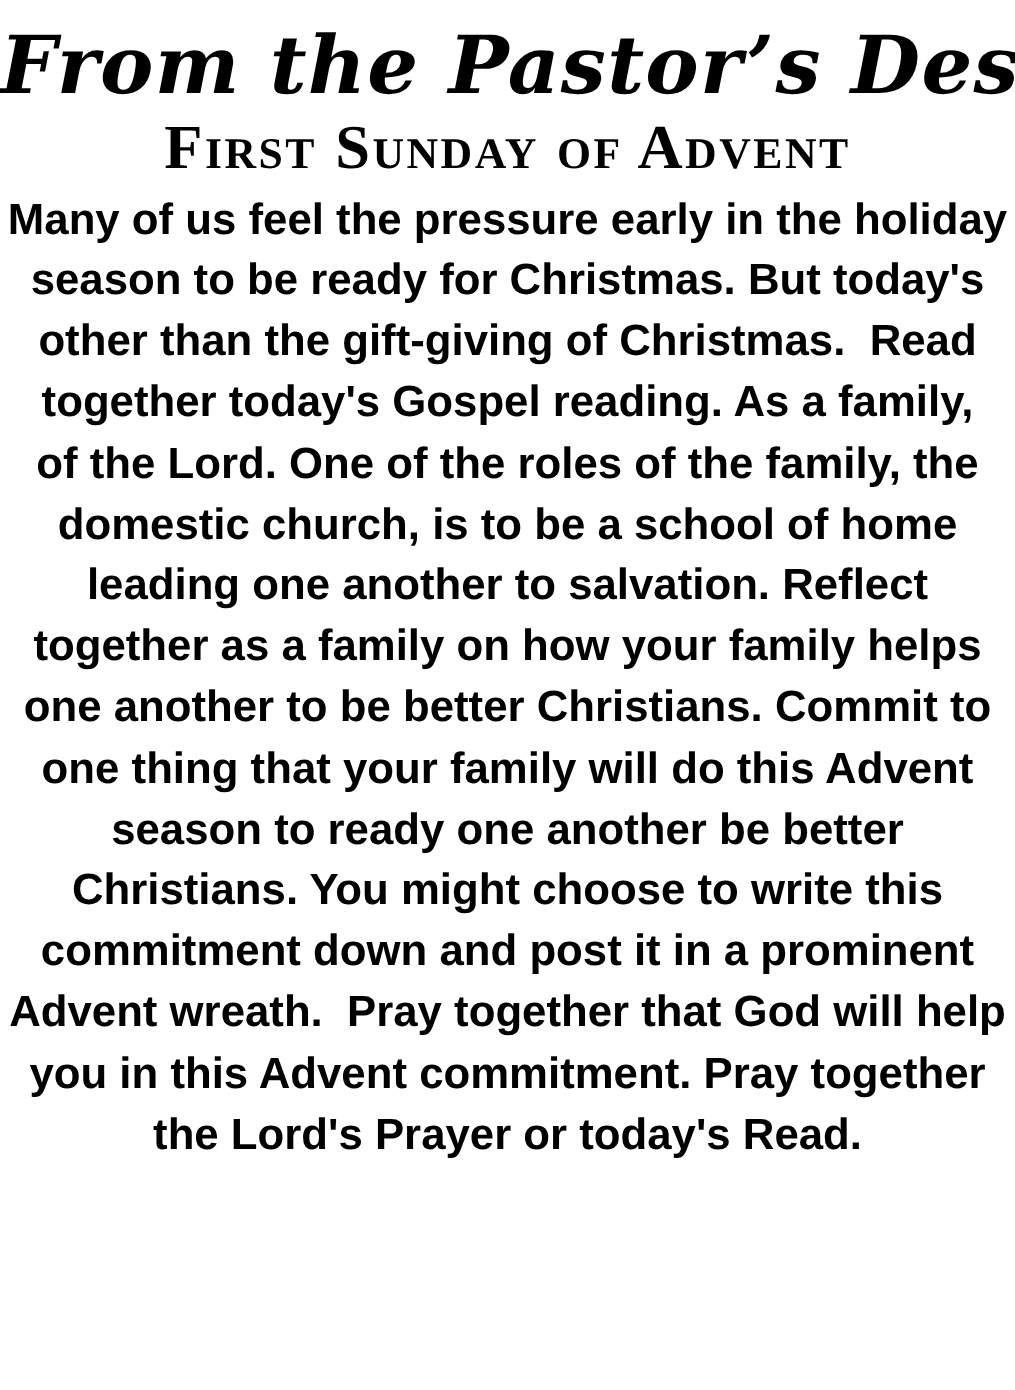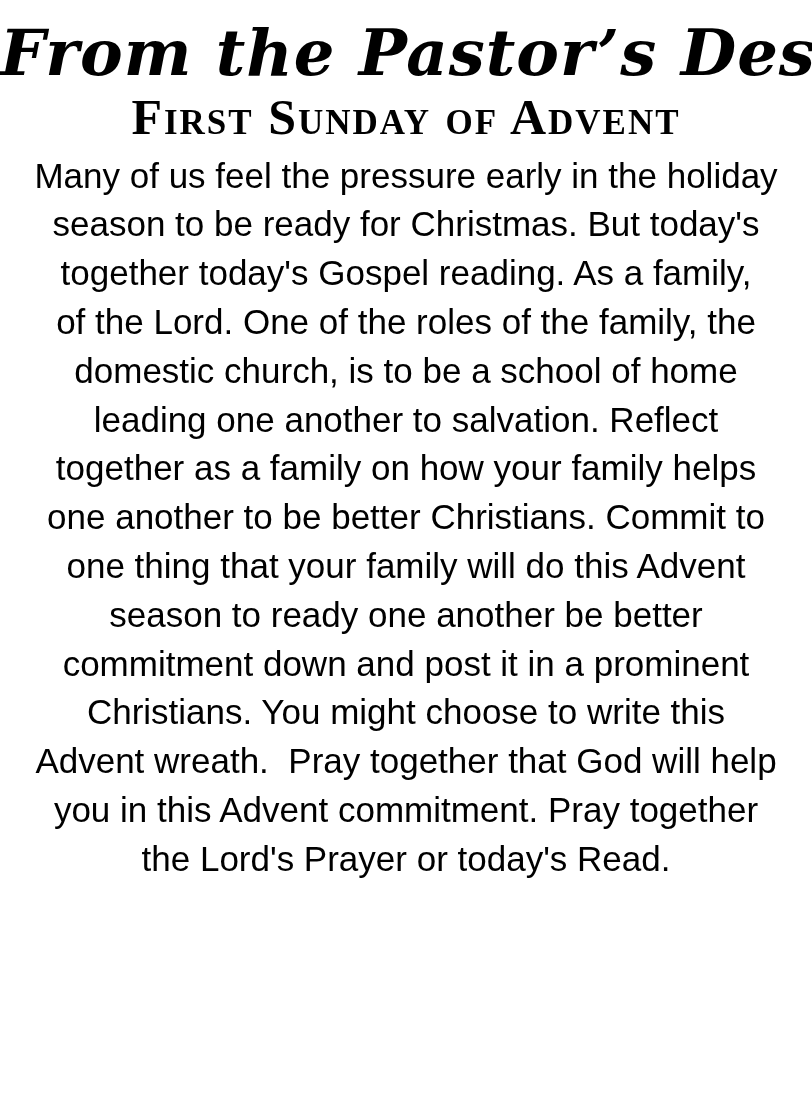--- a/index.html
+++ b/index.html
@@ -37,44 +37,46 @@
     color: #000000;
     white-space: pre;
   }
   .article {
     margin-top: 10px;
     text-align: center;
     font-family: "Liberation Sans", sans-serif;
     font-size: 35px;
     line-height: 48.8px;
     color: #000000;
+    font-weight: bold;
   }
   .article .line {
     white-space: pre;   
     text-align: center;
   }
 </style>
 </head>
 <body>
 
 <div class="page">
   <div class="title">From the Pastor’s Desk</div>
 
   <div class="subtitle">First Sunday of Advent</div>
 
   <div class="article">
     <div class="line">Many of us feel the pressure early in the holiday</div>
     <div class="line">season to be ready for Christmas. But today's</div>
+    <div class="line">other than the gift-giving of Christmas.  Read</div>
     <div class="line">together today's Gospel reading. As a family,</div>
     <div class="line">of the Lord. One of the roles of the family, the</div>
     <div class="line">domestic church, is to be a school of home</div>
     <div class="line">leading one another to salvation. Reflect</div>
     <div class="line">together as a family on how your family helps</div>
     <div class="line">one another to be better Christians. Commit to</div>
     <div class="line">one thing that your family will do this Advent</div>
     <div class="line">season to ready one another be better</div>
+    <div class="line">Christians. You might choose to write this</div>
     <div class="line">commitment down and post it in a prominent</div>
-    <div class="line">Christians. You might choose to write this</div>
     <div class="line">Advent wreath.  Pray together that God will help</div>
     <div class="line">you in this Advent commitment. Pray together</div>
     <div class="line">the Lord's Prayer or today's Read.</div>
   </div>
 </div>
 
 </body></html>

